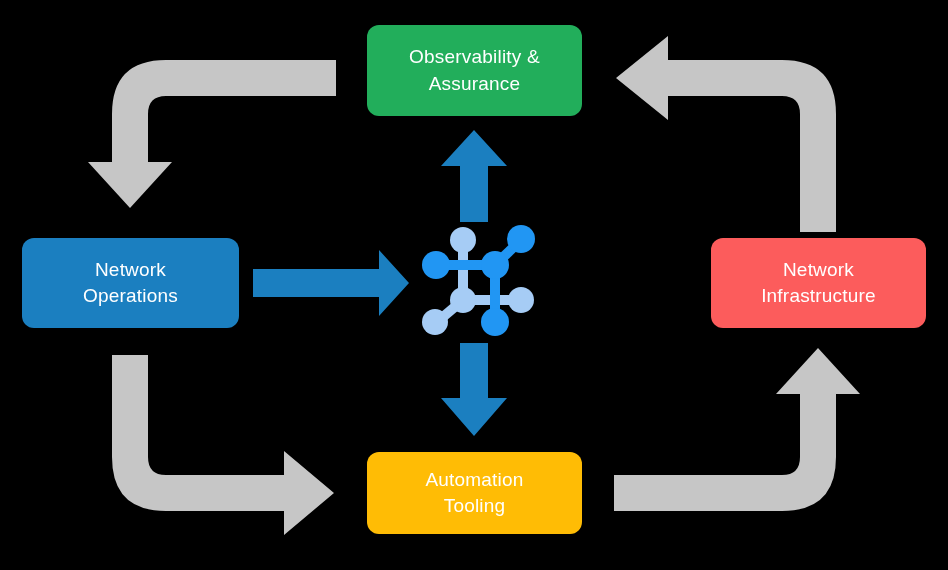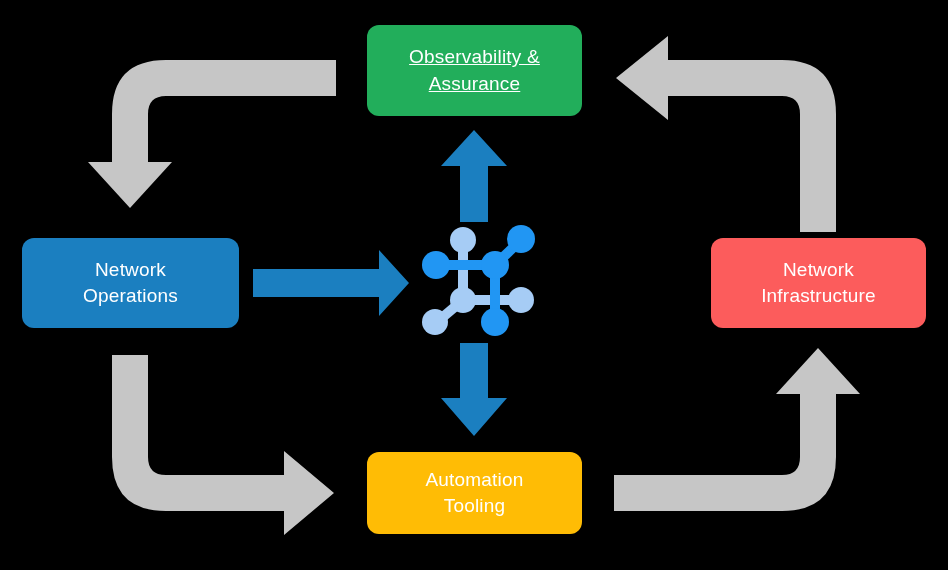--- a/index.html
+++ b/index.html
@@ -29,21 +29,20 @@
     line-height: 1.38;
     font-weight: 400;
     letter-spacing: 0.2px;
     box-sizing: border-box;
     padding: 6px 10px;
     white-space: pre-line;
   }
   #box-observability {
     left: 367px; top: 25px; width: 215px; height: 91px;
     background: #22AE5B;
-    text-decoration: underline;
   }
   #box-operations {
     left: 22px; top: 238px; width: 217px; height: 90px;
     background: #1B7FC0;
   }
   #box-infrastructure {
     left: 711px; top: 238px; width: 215px; height: 90px;
     background: #FC5C5C;
   }
   #box-automation {

